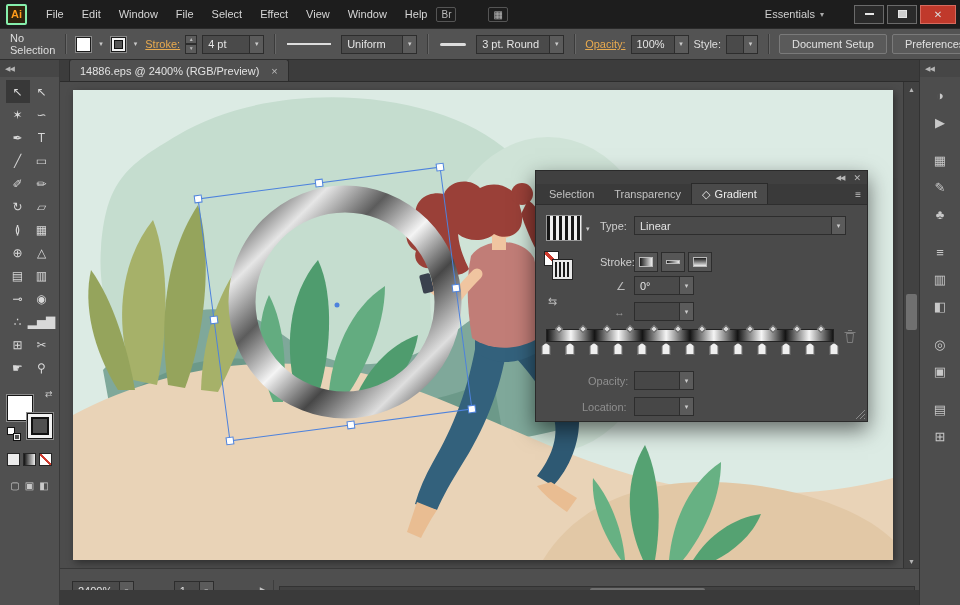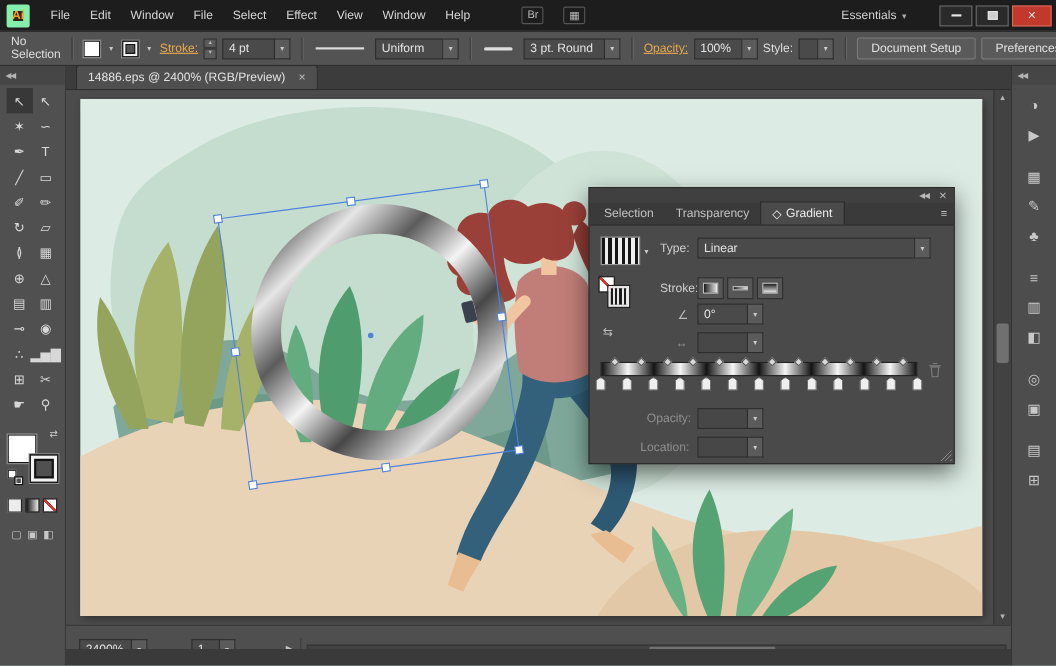--- a/index.html
+++ b/index.html
@@ -2,24 +2,24 @@
 <html><head>
 <meta charset="utf-8">
 <style>
   * { margin:0; padding:0; box-sizing:border-box; }
   html,body { width:960px; height:605px; overflow:hidden; }
   body { font-family:"Liberation Sans", sans-serif; background:#3a3a3a; color:#ddd; }
   #app { position:relative; width:960px; height:605px; background:#484848; }
 
   
   .titlebar { position:absolute; left:0; top:0; width:960px; height:28px; background:#1d1d1d; display:flex; align-items:center; }
-  .ai-badge { width:21px; height:21px; margin:0 10px 0 6px; background:#2f2410; color:#ff9c1a; font-weight:bold; font-size:11px; display:flex; align-items:center; justify-content:center; border:6px solid #86efac; border-radius:2px; }
+  .ai-badge { width:21px; height:21px; margin:0 10px 0 6px; background:#2f2410; color:#ff9c1a; font-weight:bold; font-size:11px; display:flex; align-items:center; justify-content:center; border:2px solid #86efac; border-radius:2px; }
   .menus { display:flex; }
   .menu-item { padding:0 9px; font-size:11px; color:#d6d6d6; cursor:default; line-height:28px; }
-  .appbar-icons { margin-left:38px; display:flex; gap:18px; }
+  .appbar-icons { display:flex; gap:32px; }
   .appbar-icons span { font-size:10px; color:#bbb; border:1px solid #555; padding:1px 4px; border-radius:2px; cursor:pointer; }
   .titlebar-right { margin-left:auto; display:flex; align-items:center; height:100%; }
   .workspace { font-size:11px; color:#d0d0d0; margin-right:30px; cursor:pointer; display:flex; align-items:center; }
   .workspace .dd { font-size:8px; color:#aaa; margin-left:5px; }
   .winbtn { width:30px; height:19px; display:flex; align-items:center; justify-content:center; margin-right:3px; border:1px solid #6a6a6a; color:#ddd; font-size:10px; cursor:pointer; background:#2a2a2a; }
   .winbtn .minbar { width:9px; height:2px; background:#e6e6e6; display:block; }
   .winbtn .maxbox { width:9px; height:8px; border:1px solid #e6e6e6; background:#cfcfcf; display:block; }
   .winbtn.close { background:#c0392b; border-color:#d66a5e; width:36px; margin-right:4px; }
 
   

